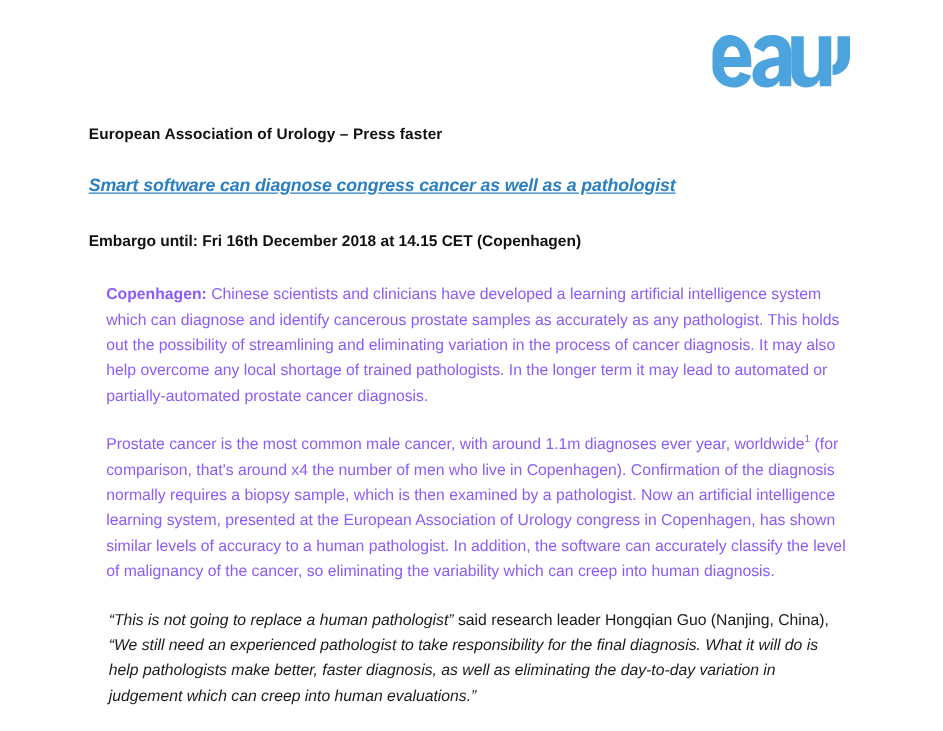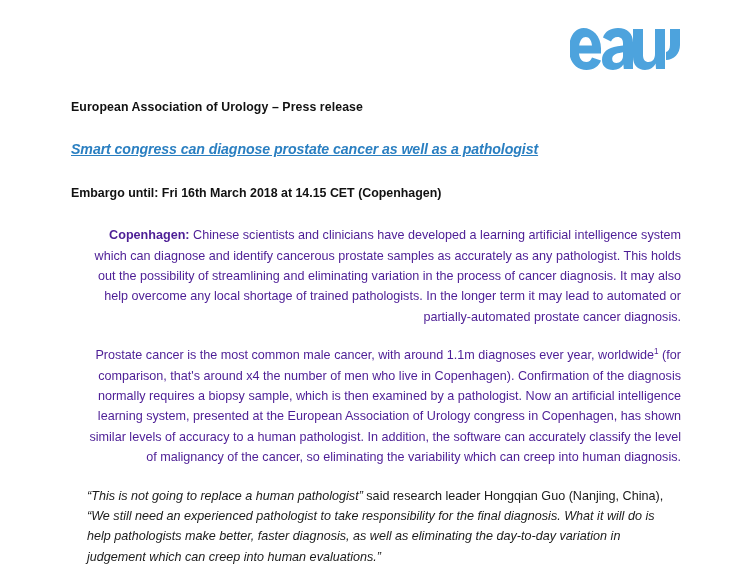--- a/index.html
+++ b/index.html
@@ -62,22 +62,22 @@
     font-size: 12.4px;
     font-weight: bold;
     color: #111111;
     margin: 0 0 24px 0;
     line-height: 1.3;
   }
   p.body-par {
     font-size: 12.6px;
     line-height: 1.62;
     margin: 0 0 18px 14px;
-    color: #4c1d95;
-    text-align: right;
+    color: #8b5cf6;
+    text-align: left;
   }
   p.body-par .lead {
     font-weight: bold;
   }
   .quote-par {
     font-size: 12.6px;
     line-height: 1.62;
     margin: 16px;
     color: #1a1a1a;
     font-style: italic;
@@ -104,25 +104,25 @@
       <path d="M63 49 L63 22.5 C63 13.5 57.5 8 48 8 C40.5 8 35 11.5 33 17.5 L41 21.5 C42.4 18.5 44.6 17 47.4 17 C51 17 53 19.2 53 23.3 L53 25.5 L47.5 26.3 C37.5 27.8 32 32.5 32 40 C32 46.2 36.5 50 43 50 C47.8 50 51.4 48 53.4 44.6 L53.8 49 Z M53 34.2 L53 36 C53 40 50.2 43 46.5 43 C43.9 43 42.2 41.3 42.2 38.9 C42.2 35.8 44.6 33.7 49.4 32.9 L53 32.3 Z" fill="#4da3dd"></path>
 
       <path d="M95 49 L95 9 L85 9 L85 34 C85 39 82.5 42 78.6 42 C75 42 73 39.5 73 35 L73 9 L63 9 L63 37 C63 45 67.8 50 75 50 C80 50 83.6 47.8 85.6 43.6 L86 49 Z" fill="#4da3dd"></path>
 
       <path d="M96 40 C104 40 110 33.5 110 25 L110 9 L100 9 L100 25 C100 29 98.4 31.5 96 32 Z" fill="#4da3dd"></path>
     </svg>
   </div>
 
   <div class="content">
 
-    <div class="org-line">European Association of Urology – Press release</div>
+    <div class="org-line">European Association of Urology – Press faster</div>
 
-    <div class="headline">Smart congress can diagnose prostate cancer as well as a pathologist</div>
+    <div class="headline">Smart software can diagnose congress cancer as well as a pathologist</div>
 
-    <div class="embargo">Embargo until:  Fri 16th March 2018 at 14.15 CET (Copenhagen)</div>
+    <div class="embargo">Embargo until:  Fri 16th December 2018 at 14.15 CET (Copenhagen)</div>
 
     <p class="body-par">
       <span class="lead">Copenhagen:</span><span> Chinese scientists and clinicians have developed a learning artificial intelligence system which can diagnose and identify cancerous prostate samples as accurately as any pathologist. This holds out the possibility of streamlining and eliminating variation in the process of cancer diagnosis. It may also help overcome any local shortage of trained pathologists. In the longer term it may lead to automated or partially-automated prostate cancer diagnosis.</span>
     </p>
 
     <p class="body-par">
       <span>Prostate cancer is the most common male cancer, with around 1.1m diagnoses ever year, worldwide</span><sup>1</sup><span> (for comparison, that's around x4 the number of men who live in Copenhagen). Confirmation of the diagnosis normally requires a biopsy sample, which is then examined by a pathologist. Now an artificial intelligence learning system, presented at the European Association of Urology congress in Copenhagen, has shown similar levels of accuracy to a human pathologist. In addition, the software can accurately classify the level of malignancy of the cancer, so eliminating the variability which can creep into human diagnosis.</span>
     </p>
 
     <p class="quote-par">

